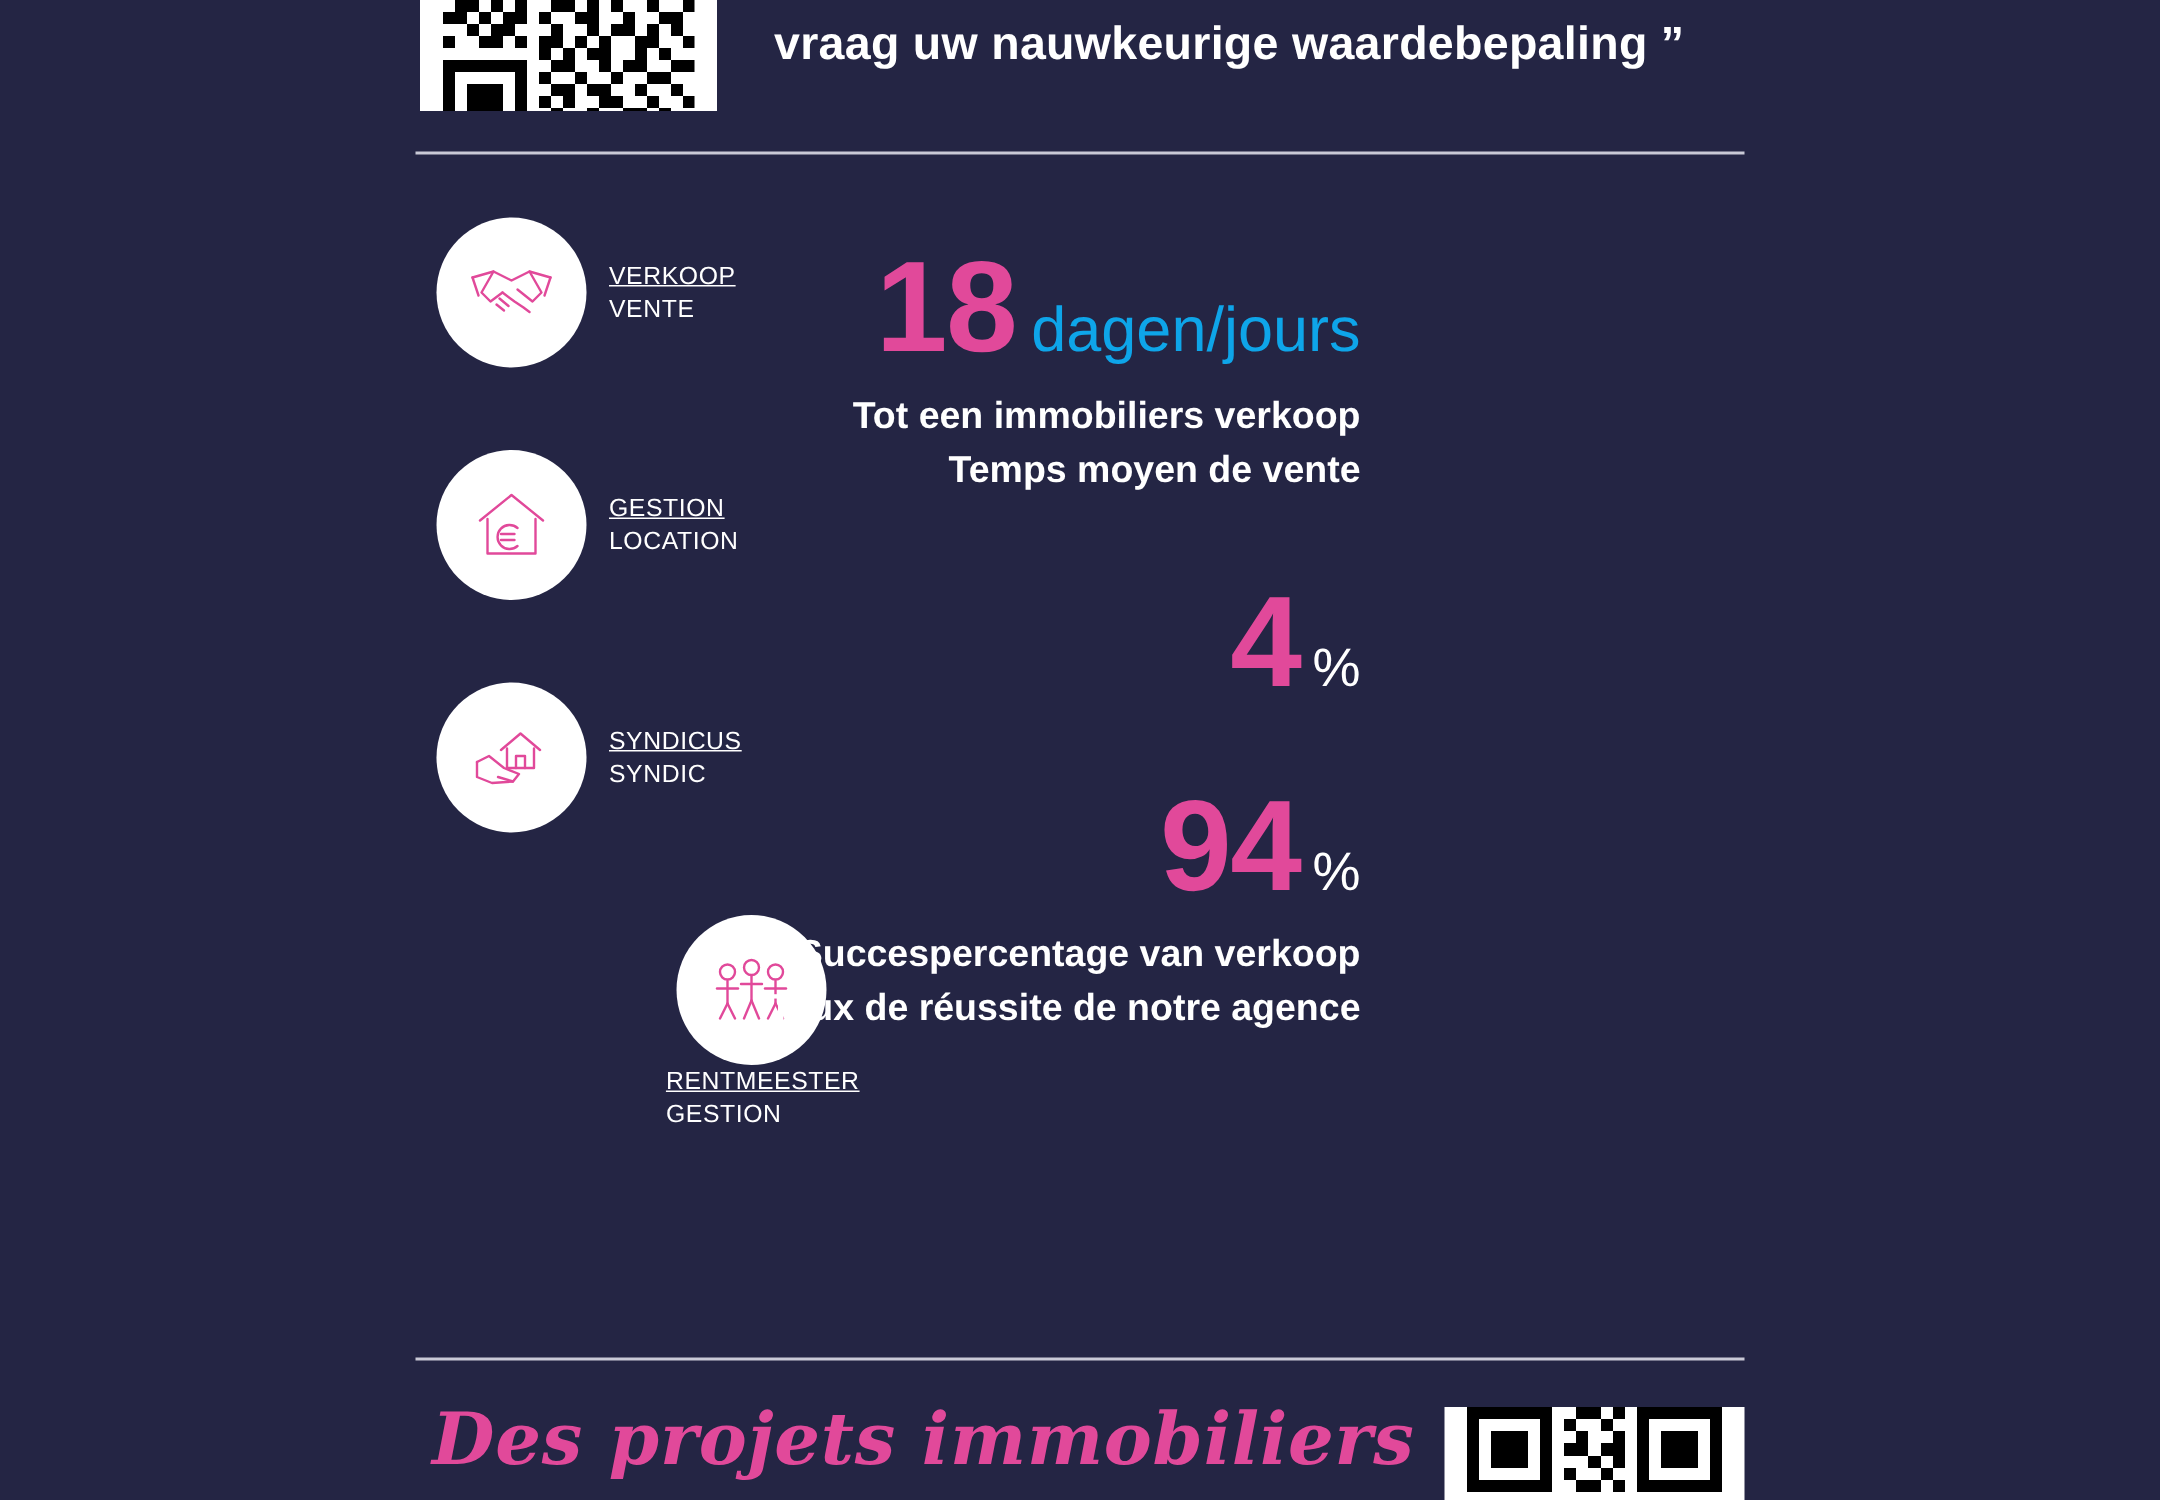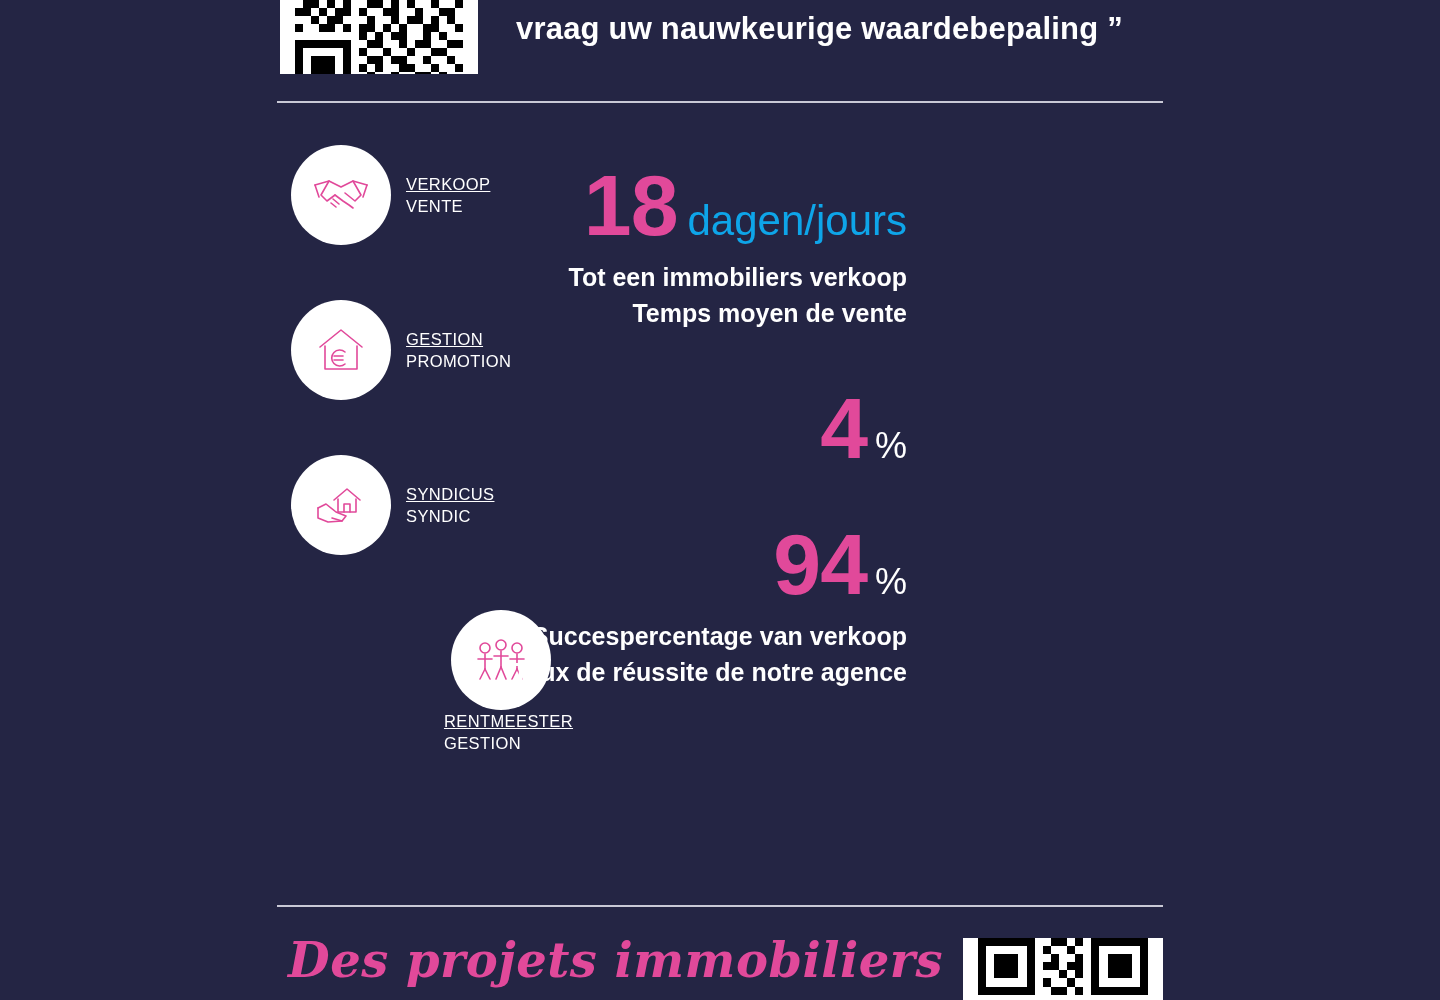--- a/index.html
+++ b/index.html
@@ -350,21 +350,21 @@
         <svg width="54" height="50" viewBox="0 0 54 50" fill="none" stroke="#e1499a" stroke-width="1.6" stroke-linecap="round" stroke-linejoin="round">
           <path d="M6 22 L27 5 L48 22"></path>
           <path d="M11 21 L11 44 L43 44 L43 21"></path>
           <path d="M31 27 a8 8 0 1 0 0 12"></path>
           <path d="M20 31 L29 31"></path>
           <path d="M20 35 L29 35"></path>
         </svg>
       </div>
       <div class="service-labels">
         <span class="nl">GESTION</span>
-        <span class="fr">PROMOTION</span>
+        <span class="fr">LOCATION</span>
       </div>
     </div>
 
 
     <div class="service-row">
       <div class="circle">
         <svg width="58" height="46" viewBox="0 0 58 46" fill="none" stroke="#e1499a" stroke-width="1.6" stroke-linecap="round" stroke-linejoin="round">
           <path d="M22 18 L35 7 L48 18"></path>
           <path d="M26 17 L26 30 L44 30 L44 17"></path>
           <path d="M32 30 L32 22 L38 22 L38 30"></path>

